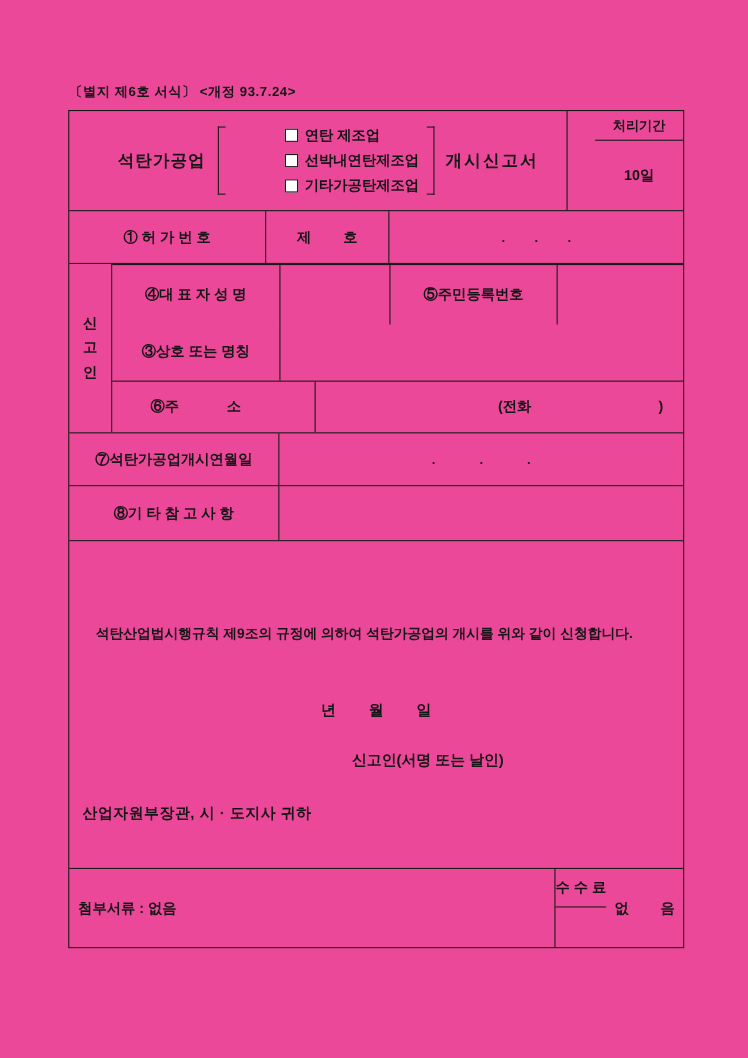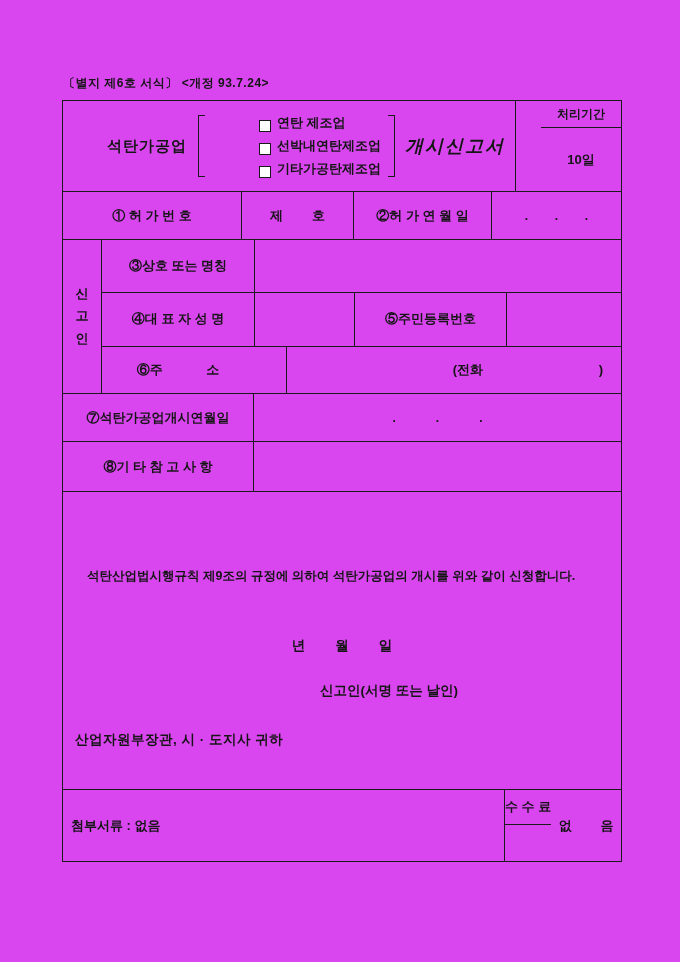--- a/index.html
+++ b/index.html
@@ -2,21 +2,21 @@
 <html><head>
 <meta charset="utf-8">
 <style>
   * { margin:0; padding:0; box-sizing:border-box; }
   html,body { background:#ffffff; }
   body {
     width:680px; height:962px;
     font-family:"Liberation Sans", sans-serif;
     color:#151515;
   }
-  .page { position:relative; width:680px; height:962px; background:#d946ef; overflow:hidden; }
+  .page { position:relative; width:680px; height:962px; background:#ec4899; overflow:hidden; }
 
   .form-ref {
     position:absolute; left:63px; top:75px;
     font-size:12px; font-weight:bold; letter-spacing:.5px;
   }
 
   .form-table {
     position:absolute; left:62px; top:100px; width:560px; height:762px;
     border:1.6px solid #1a1a1a;
     display:flex; flex-direction:column;
@@ -28,23 +28,23 @@
   .cell { display:flex; align-items:center; justify-content:center; }
   .pre { white-space:pre; }
 
   
   .r1-left { flex:1; display:flex; align-items:center; padding-left:44px; }
   .title1 { font-size:15px; letter-spacing:1px; }
   .bracket { width:7px; height:62px; display:inline-block; }
   .bracket.left  { border:1.5px solid #1a1a1a; border-right:none; margin:0 7px 0 11px; }
   .bracket.right { border:1.5px solid #1a1a1a; border-left:none;  margin:0 10px 0 7px; }
   .cbx-col { display:flex; flex-direction:column; }
-  .cbx-row { display:flex; align-items:flex-end; font-size:13px; margin:2.5px 0;padding-left:47px; }
+  .cbx-row { display:flex; align-items:center; font-size:13px; margin:2.5px 0;padding-left:47px; }
   .cbx { width:12px; height:12px; border:1.6px solid #1a1a1a; margin-right:6px; display:inline-block; background:#fff; }
-  .title2 { font-size:18px; letter-spacing:2px;font-style:italic; }
+  .title2 { font-size:15px; letter-spacing:2px; }
   .r1-right { width:106px; display:flex; flex-direction:column;padding-left:25px; }
   .pp-top { height:27px; border-bottom:1.4px solid #1a1a1a; display:flex; align-items:center; justify-content:center; font-size:12px; }
   .pp-bot { flex:1; display:flex; align-items:center; justify-content:center; font-size:13px; }
 
   .lbl13 { font-size:13px; }
   .val12 { font-size:12px; }
 
   
   .rep-group { display:flex; }
   .v-cell { width:38px; display:flex; flex-direction:column; align-items:center; justify-content:center; font-size:13px; line-height:1.7; }
@@ -98,39 +98,38 @@
       </div>
       <div class="r1-right bl">
         <div class="pp-top">처리기간</div>
         <div class="pp-bot">10일</div>
       </div>
     </div>
 
     <div class="row" style="height:48px;">
       <div class="cell lbl13" style="width:178px;">① 허 가 번 호</div>
       <div class="cell bl lbl13 pre" style="width:112px;">제        호</div>
-      <div class="cell bl lbl13" style="width:138px;">②허 가 연 월 일</div>
       <div class="cell bl val12 pre" style="flex:1;">.        .        .</div>
     </div>
 
     <div class="row rep-group" style="height:154px;">
       <div class="v-cell">
         <span>신</span>
         <span>고</span>
         <span>인</span>
       </div>
       <div class="rep-inner">
-        <div class="irow first" style="height:52px;">
-          <div class="cell lbl13" style="width:152px;">③상호 또는 명칭</div>
-          <div class="cell bl" style="flex:1;"></div>
-        </div>
         <div class="irow" style="height:55px;">
           <div class="cell lbl13" style="width:152px;">④대 표 자 성 명</div>
           <div class="cell bl" style="width:100px;"></div>
           <div class="cell bl lbl13" style="width:152px;">⑤주민등록번호</div>
+          <div class="cell bl" style="flex:1;"></div>
+        </div>
+        <div class="irow first" style="height:52px;">
+          <div class="cell lbl13" style="width:152px;">③상호 또는 명칭</div>
           <div class="cell bl" style="flex:1;"></div>
         </div>
         <div class="irow" style="height:47px;gap:32px;">
           <div class="cell lbl13 pre" style="width:152px;">⑥주            소</div>
           <div class="cell bl lbl13 pre" style="flex:1; justify-content:flex-end; padding-right:18px;">(전화                                )</div>
         </div>
       </div>
     </div>
 
     <div class="row" style="height:48px;">

